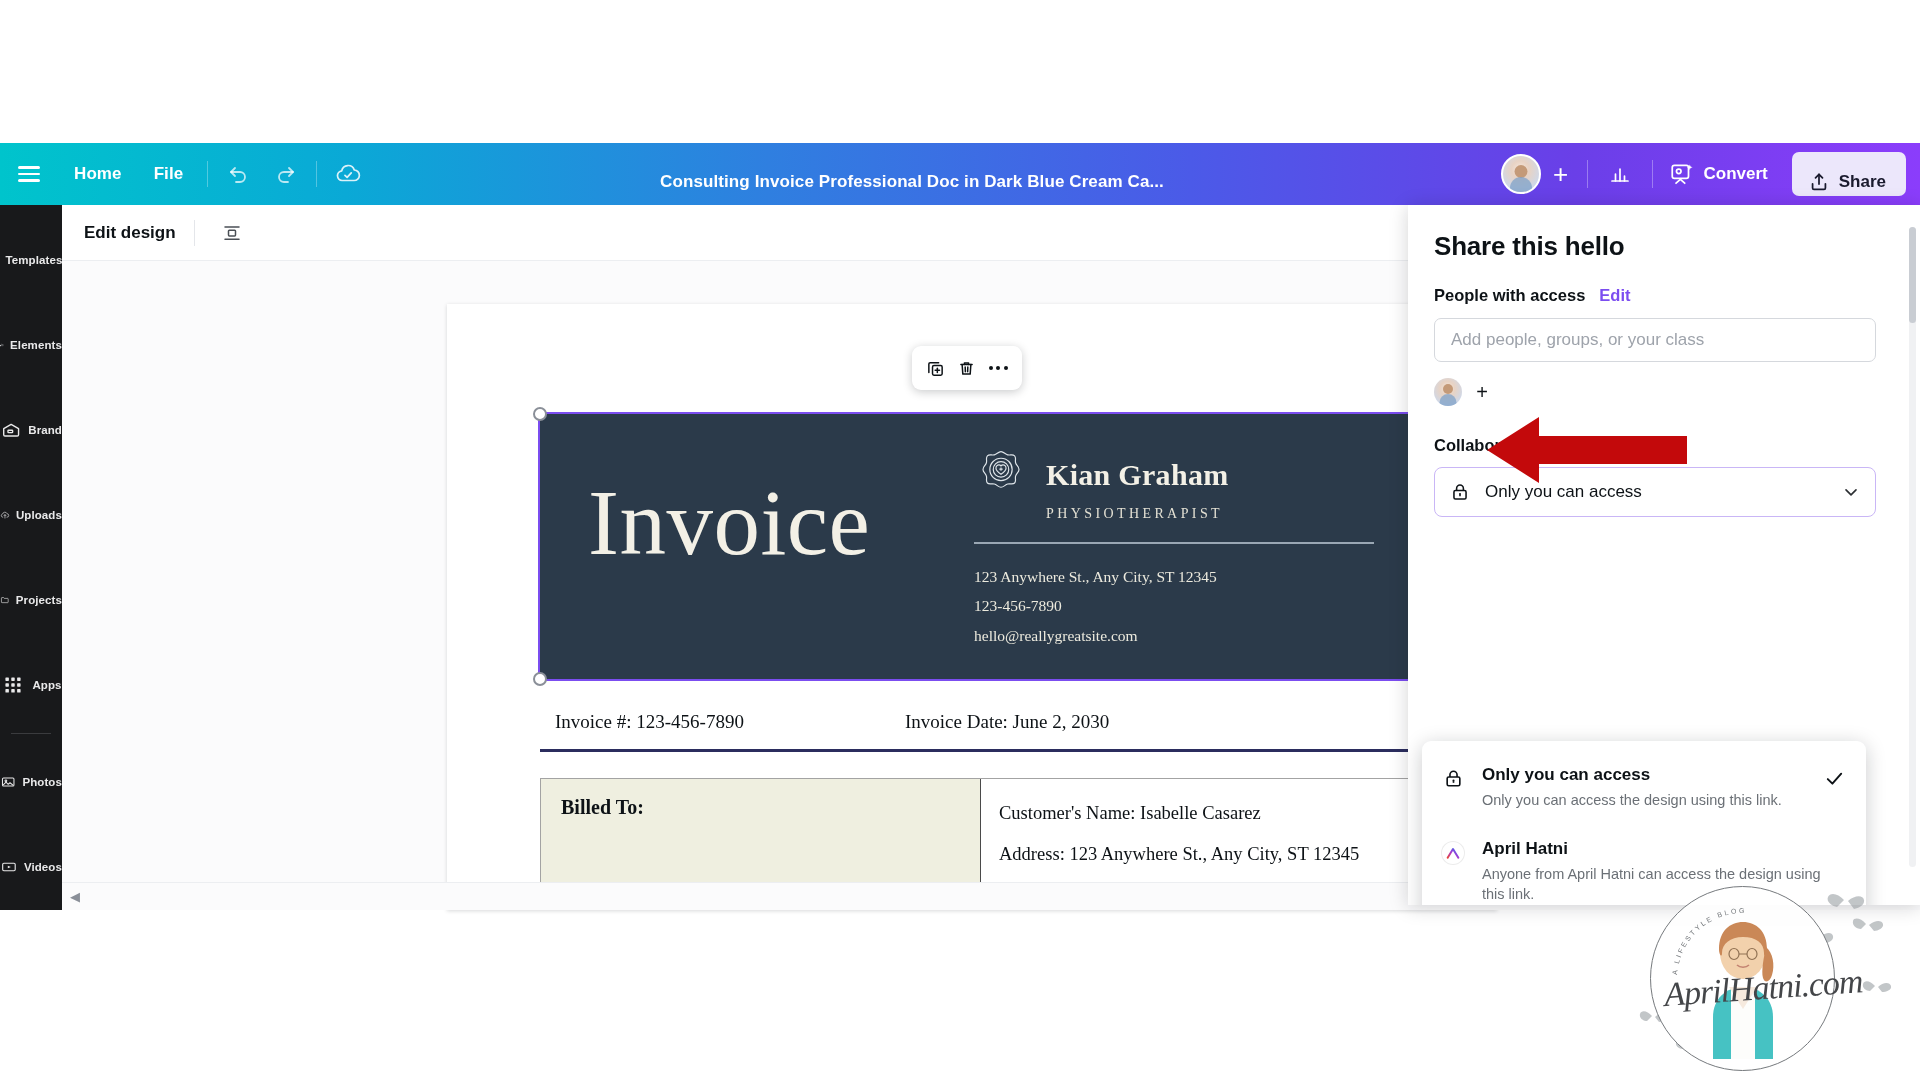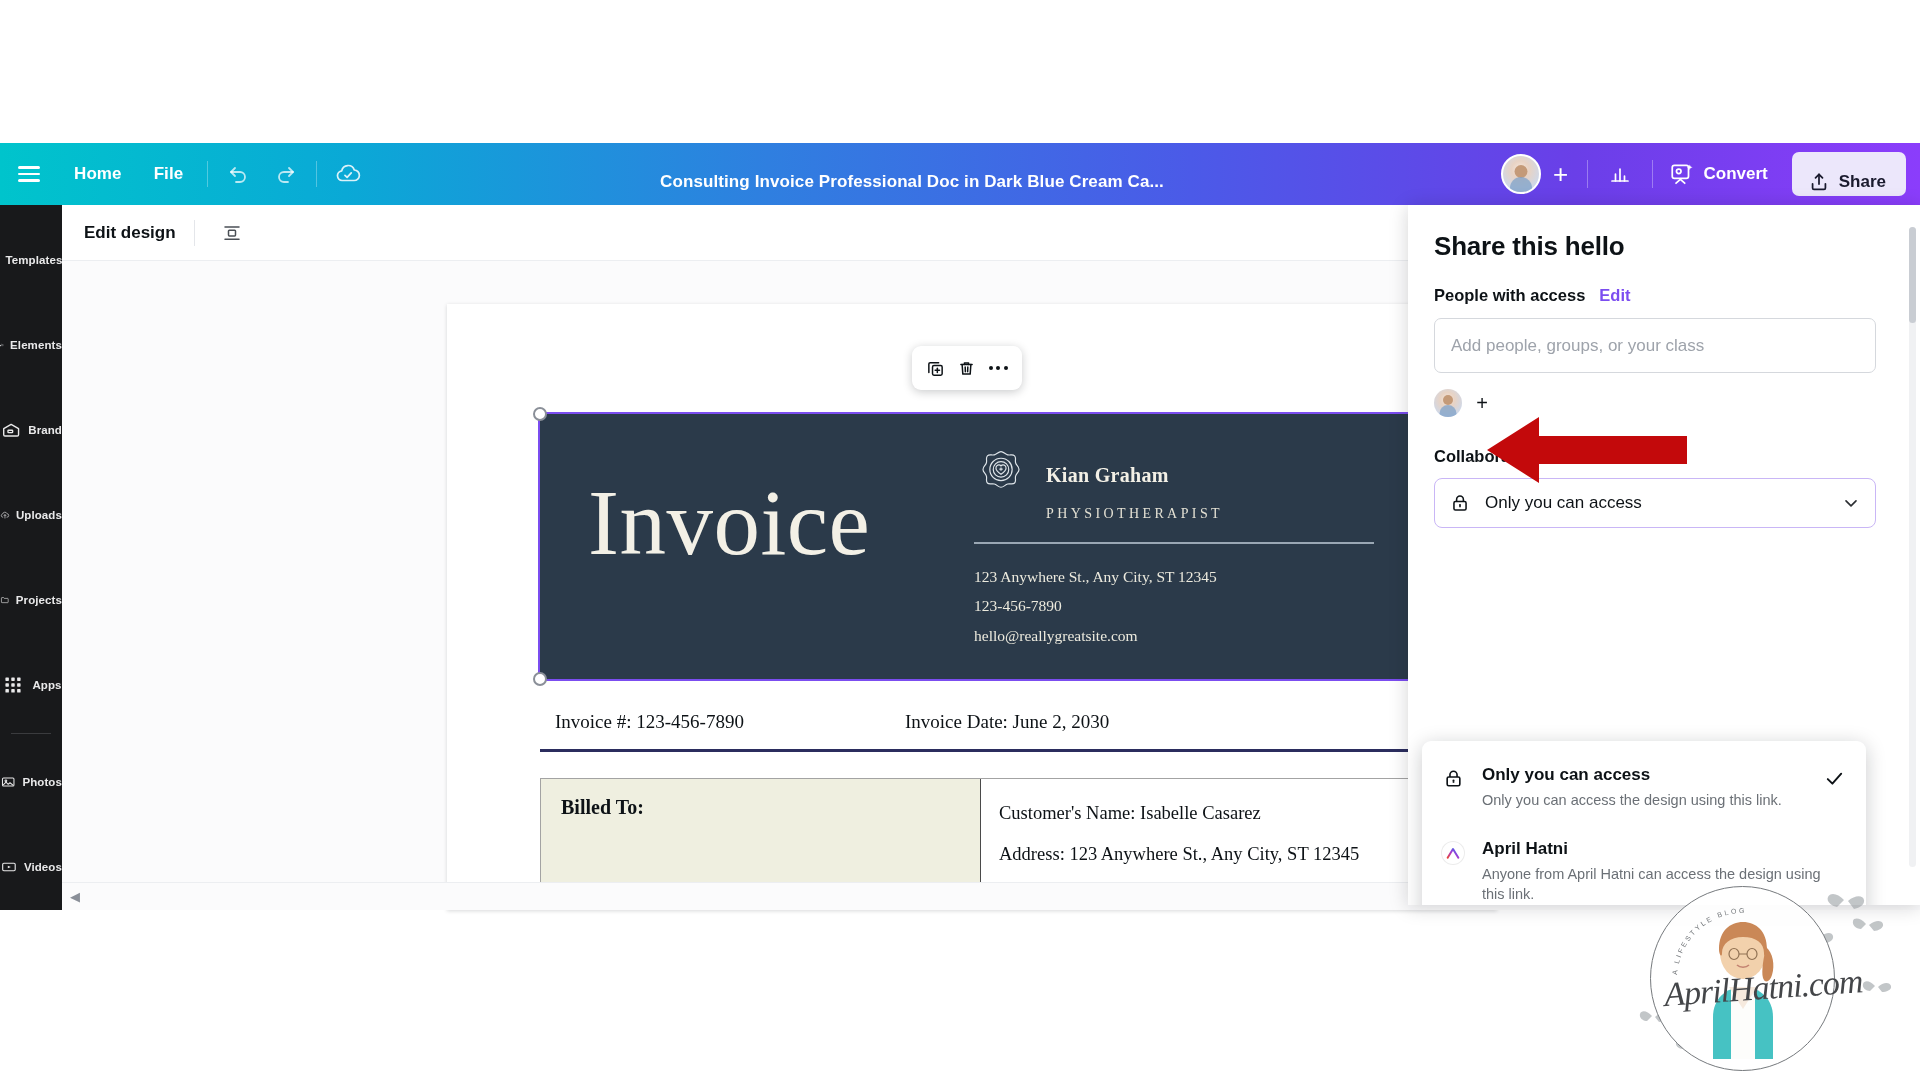--- a/index.html
+++ b/index.html
@@ -106,21 +106,21 @@
     position:absolute; width:14px; height:14px; border-radius:50%;
     background:#fff; border:2px solid #8a8f98; z-index:30;
   }
   .inv-title {
     position:absolute; left:48px; top:62px; color:#f3f0e6;
     font-family:"Liberation Serif", serif; font-size:93px; line-height:1; font-weight:400; letter-spacing:.5px;
   }
   .inv-right { position:absolute; right:46px; top:34px; width:400px; text-align:left; }
   .inv-name-row { display:flex; align-items:center; gap:18px; justify-content:flex-start; }
   .seal { width:54px; height:54px; flex:0 0 auto; }
-  .inv-name { font-family:"Liberation Serif", serif; font-size:20px; font-weight:700; color:#f3f0e6; letter-spacing:.3px; }
+  .inv-name { font-family:"Liberation Serif", serif; font-size:30px; font-weight:700; color:#f3f0e6; letter-spacing:.3px; }
   .inv-role { font-family:"Liberation Serif", serif; font-size:14px; color:#e4e1d4; letter-spacing:3.4px; margin-top:4px; margin-left:72px; }
   .inv-rule { height:2px; background:#9aa7b4; margin:20px 0 18px 0; }
   .inv-contact { font-family:"Liberation Serif", serif; font-size:15.5px; color:#eceade; line-height:1.9; }
 
   .meta-row { position:absolute; left:555px; top:695px; width:860px; display:flex; }
   .meta-row .m1 { width:350px; }
   .meta-row .m2 { }
   .meta-row div { font-family:"Liberation Serif", serif; font-size:19px; color:#0d1216; }
   .meta-rule { position:absolute; left:540px; top:733px; width:880px; height:3px; background:#2b2d5e; }
 
@@ -140,21 +140,21 @@
   .share-panel {
     position:absolute; right:0; top:205px; width:512px; height:700px;
     background:#ffffff; box-shadow:0 2px 18px rgba(14,19,24,.18); z-index:60; overflow:hidden;
   }
   .sp-inner { position:relative; padding:26px 26px 0 26px; }
   .sp-title { font-size:26px; font-weight:700; color:#0d1216; letter-spacing:-.2px; }
   .sp-sub { margin-top:24px; display:flex; align-items:center; gap:14px; }
   .sp-sub .t { font-size:16.5px; font-weight:700; color:#0d1216; }
   .sp-sub .edit { font-size:16.5px; font-weight:700; color:#7b4df0; cursor:pointer; }
   .sp-input {
-    margin-top:13px; width:442px; height:55px; border:1px solid #d5d8dd; border-radius:7px;
+    margin-top:13px; width:442px; height:44px; border:1px solid #d5d8dd; border-radius:7px;
     display:flex; align-items:center; padding:0 16px; cursor:text;
   }
   .sp-input span { color:#9ea3ab; font-size:17px; }
   .sp-people { margin-top:16px; display:flex; align-items:center; gap:6px; }
   .sp-avatar {
     width:28px; height:28px; border-radius:50%;
     background: radial-gradient(circle at 48% 38%, #f6e7dc 0%, #e8d3c4 32%, #cfd8e8 72%, #b9c6de 100%);
     position:relative; overflow:hidden; cursor:pointer;
   }
   .sp-avatar::before{ content:""; position:absolute; left:50%; top:22%; width:10px; height:10px; transform:translateX(-50%); border-radius:50%; background:#c49a78;}

